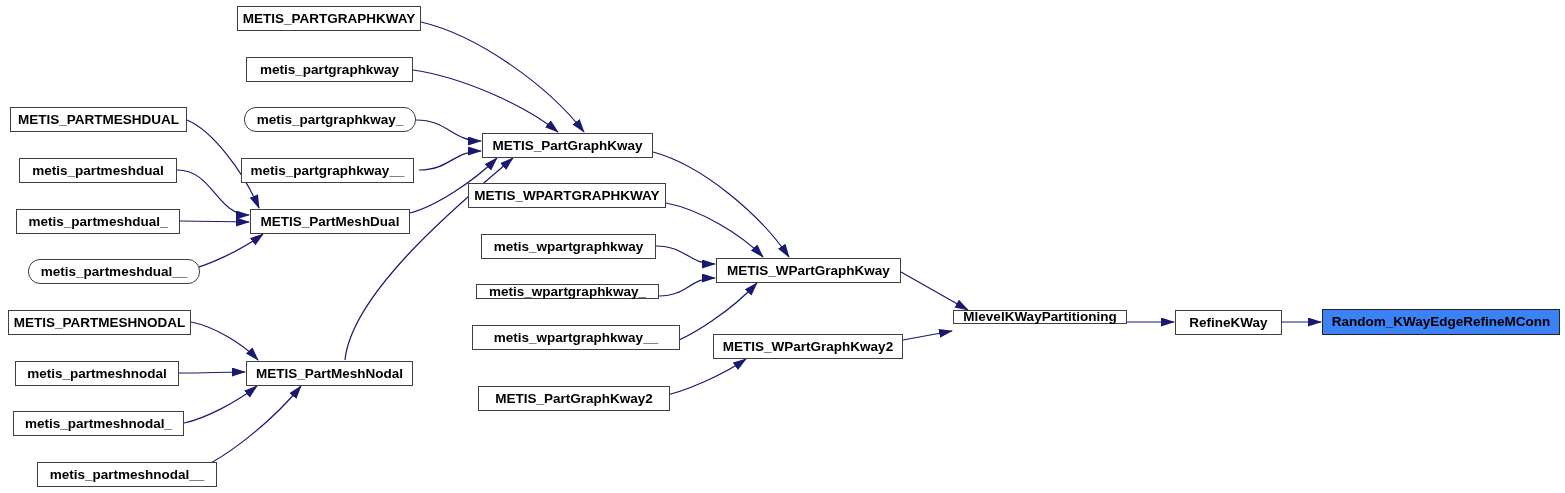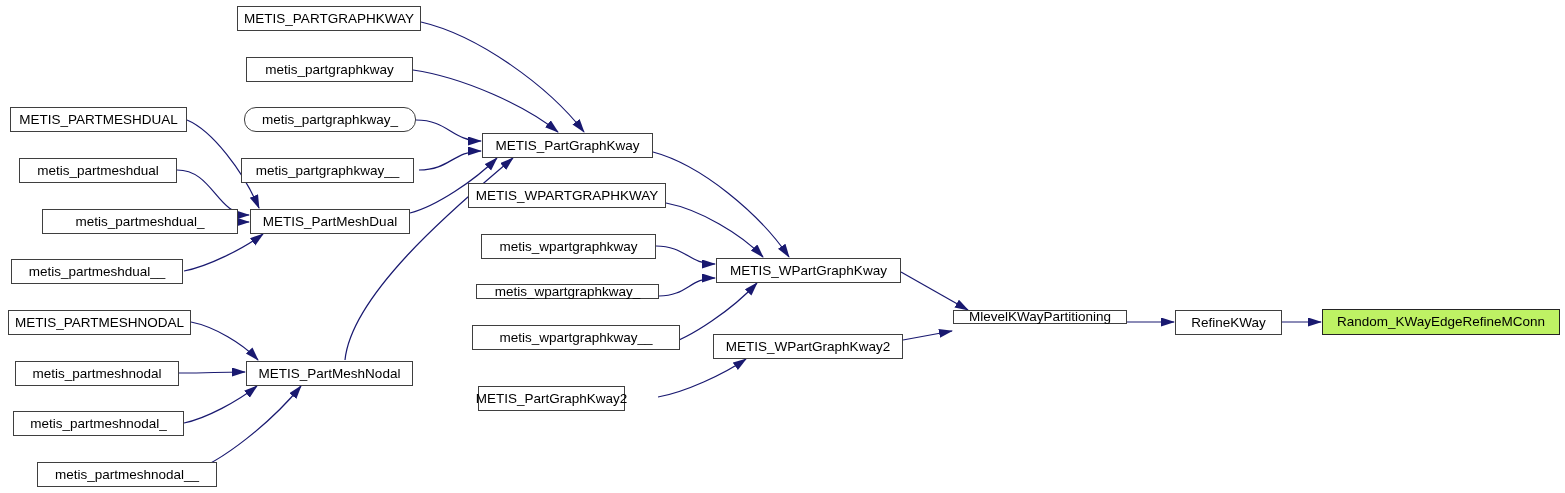--- a/index.html
+++ b/index.html
@@ -2,37 +2,38 @@
 <html><head>
 <meta charset="utf-8">
 <style>
   html,body{margin:0;padding:0;background:#ffffff;}
   #stage{
     position:relative;
     width:1565px;height:493px;
     background:#ffffff;
     font-family:"Liberation Sans","DejaVu Sans",sans-serif;
     overflow:hidden;
+    font-weight:bold;
   }
   #edge-layer{position:absolute;left:0;top:0;width:1565px;height:493px;}
   .node{
     position:absolute;
     box-sizing:border-box;
     display:flex;align-items:center;justify-content:center;
     background:#ffffff;
     border:1.5px solid #3f3f3f;
     color:#000000;
     font-size:13.5px;
     white-space:nowrap;
     line-height:1;
     cursor:pointer;
     padding:0 4px;
   }
   .node.highlight{
-    background:#bef264;
+    background:#3b82f6;
     border:1.7px solid #242424;
     cursor:default;
   }
 </style>
 </head>
 <body>
 
 <div id="stage">
   <svg id="edge-layer" width="1565" height="493" viewBox="0 0 1565 493" xmlns="http://www.w3.org/2000/svg">
     <defs>
@@ -67,33 +68,33 @@
         <path d="M1276,322 L1321,322" fill="none" stroke="#191970" stroke-width="1.2" marker-end="url(#arrowhead)"></path>
       </g>
   </svg>
   <div id="node-group">
       <div class="node" style="left: 237px; top: 6px; width: 184px; height: 25px;">METIS_PARTGRAPHKWAY</div>
       <div class="node" style="left: 246px; top: 57px; width: 167px; height: 25px;">metis_partgraphkway</div>
       <div class="node" style="left: 244px; top: 107px; width: 172px; height: 25px; border-radius: 12px;">metis_partgraphkway_</div>
       <div class="node" style="left: 241px; top: 158px; width: 173px; height: 25px;">metis_partgraphkway__</div>
       <div class="node" style="left: 10px; top: 107px; width: 177px; height: 25px;">METIS_PARTMESHDUAL</div>
       <div class="node" style="left: 19px; top: 158px; width: 158px; height: 25px;">metis_partmeshdual</div>
-      <div class="node" style="left: 16px; top: 209px; width: 196px; height: 25px; margin-left: 26px;">metis_partmeshdual_</div>
-      <div class="node" style="left: 11px; top: 259px; width: 172px; height: 25px;">metis_partmeshdual__</div>
+      <div class="node" style="left: 16px; top: 209px; width: 164px; height: 25px;">metis_partmeshdual_</div>
+      <div class="node" style="left: 28px; top: 259px; width: 172px; height: 25px; border-radius: 12px;">metis_partmeshdual__</div>
       <div class="node" style="left: 250px; top: 209px; width: 160px; height: 25px;">METIS_PartMeshDual</div>
       <div class="node" style="left: 8px; top: 310px; width: 183px; height: 25px;">METIS_PARTMESHNODAL</div>
       <div class="node" style="left: 15px; top: 361px; width: 164px; height: 25px;">metis_partmeshnodal</div>
       <div class="node" style="left: 13px; top: 411px; width: 171px; height: 25px; text-align: right;">metis_partmeshnodal_</div>
       <div class="node" style="left: 13px; top: 462px; width: 180px; height: 25px; margin-left: 24px;">metis_partmeshnodal__</div>
       <div class="node" style="left: 246px; top: 361px; width: 167px; height: 25px;">METIS_PartMeshNodal</div>
       <div class="node" style="left: 482px; top: 133px; width: 171px; height: 25px;">METIS_PartGraphKway</div>
       <div class="node" style="left: 468px; top: 183px; width: 198px; height: 25px;">METIS_WPARTGRAPHKWAY</div>
       <div class="node" style="left: 481px; top: 234px; width: 175px; height: 25px;">metis_wpartgraphkway</div>
       <div class="node" style="left: 476px; top: 284px; width: 183px; height: 15px;">metis_wpartgraphkway_</div>
       <div class="node" style="left: 472px; top: 325px; width: 208px; height: 25px; text-align: right;">metis_wpartgraphkway__</div>
-      <div class="node" style="left: 478px; top: 386px; width: 147px; height: 25px;">METIS_PartGraphKway2</div>
+      <div class="node" style="left: 478px; top: 386px; width: 192px; height: 25px;">METIS_PartGraphKway2</div>
       <div class="node" style="left: 716px; top: 258px; width: 185px; height: 25px;">METIS_WPartGraphKway</div>
       <div class="node" style="left: 713px; top: 334px; width: 190px; height: 25px;">METIS_WPartGraphKway2</div>
       <div class="node" style="left: 953px; top: 310px; width: 174px; height: 14px;">MlevelKWayPartitioning</div>
       <div class="node" style="left: 1175px; top: 310px; width: 107px; height: 25px;">RefineKWay</div>
       <div class="node highlight" style="left: 1322px; top: 309px; width: 238px; height: 26px;">Random_KWayEdgeRefineMConn</div>
     </div>
 </div>
 
 </body></html>

